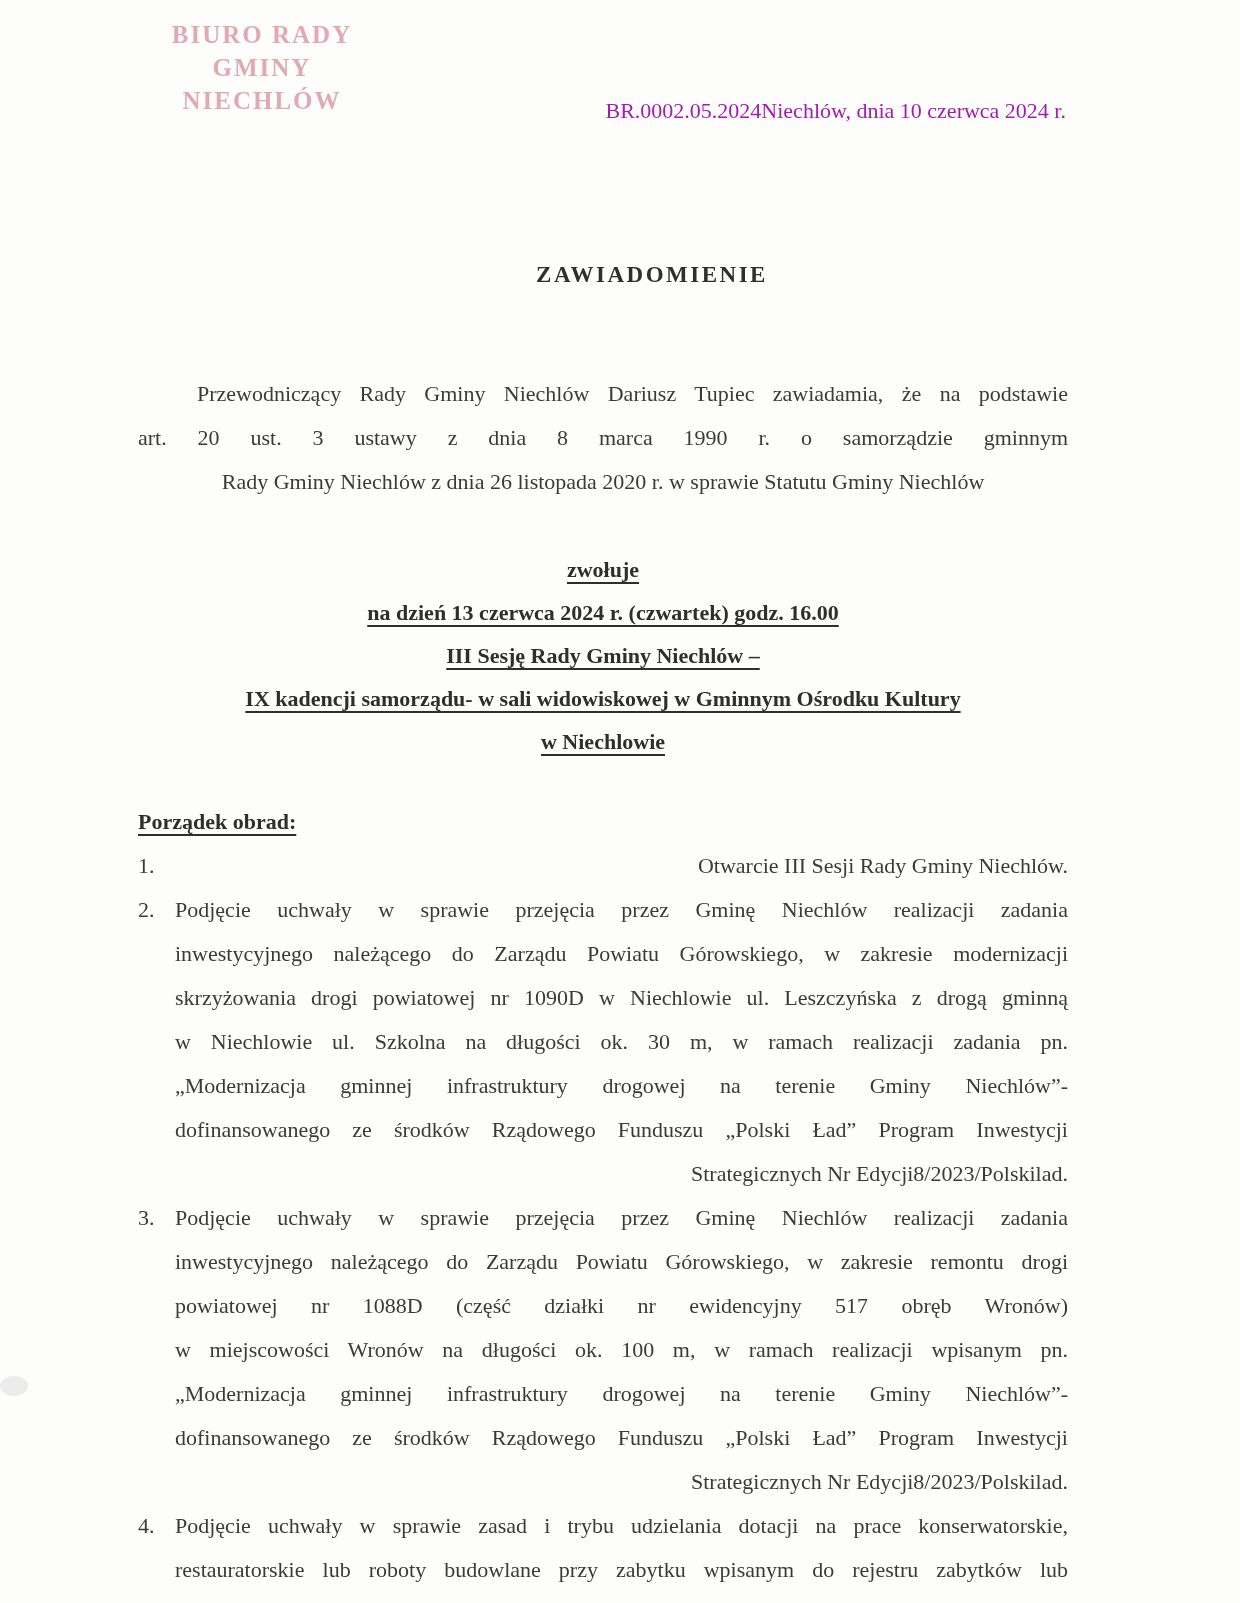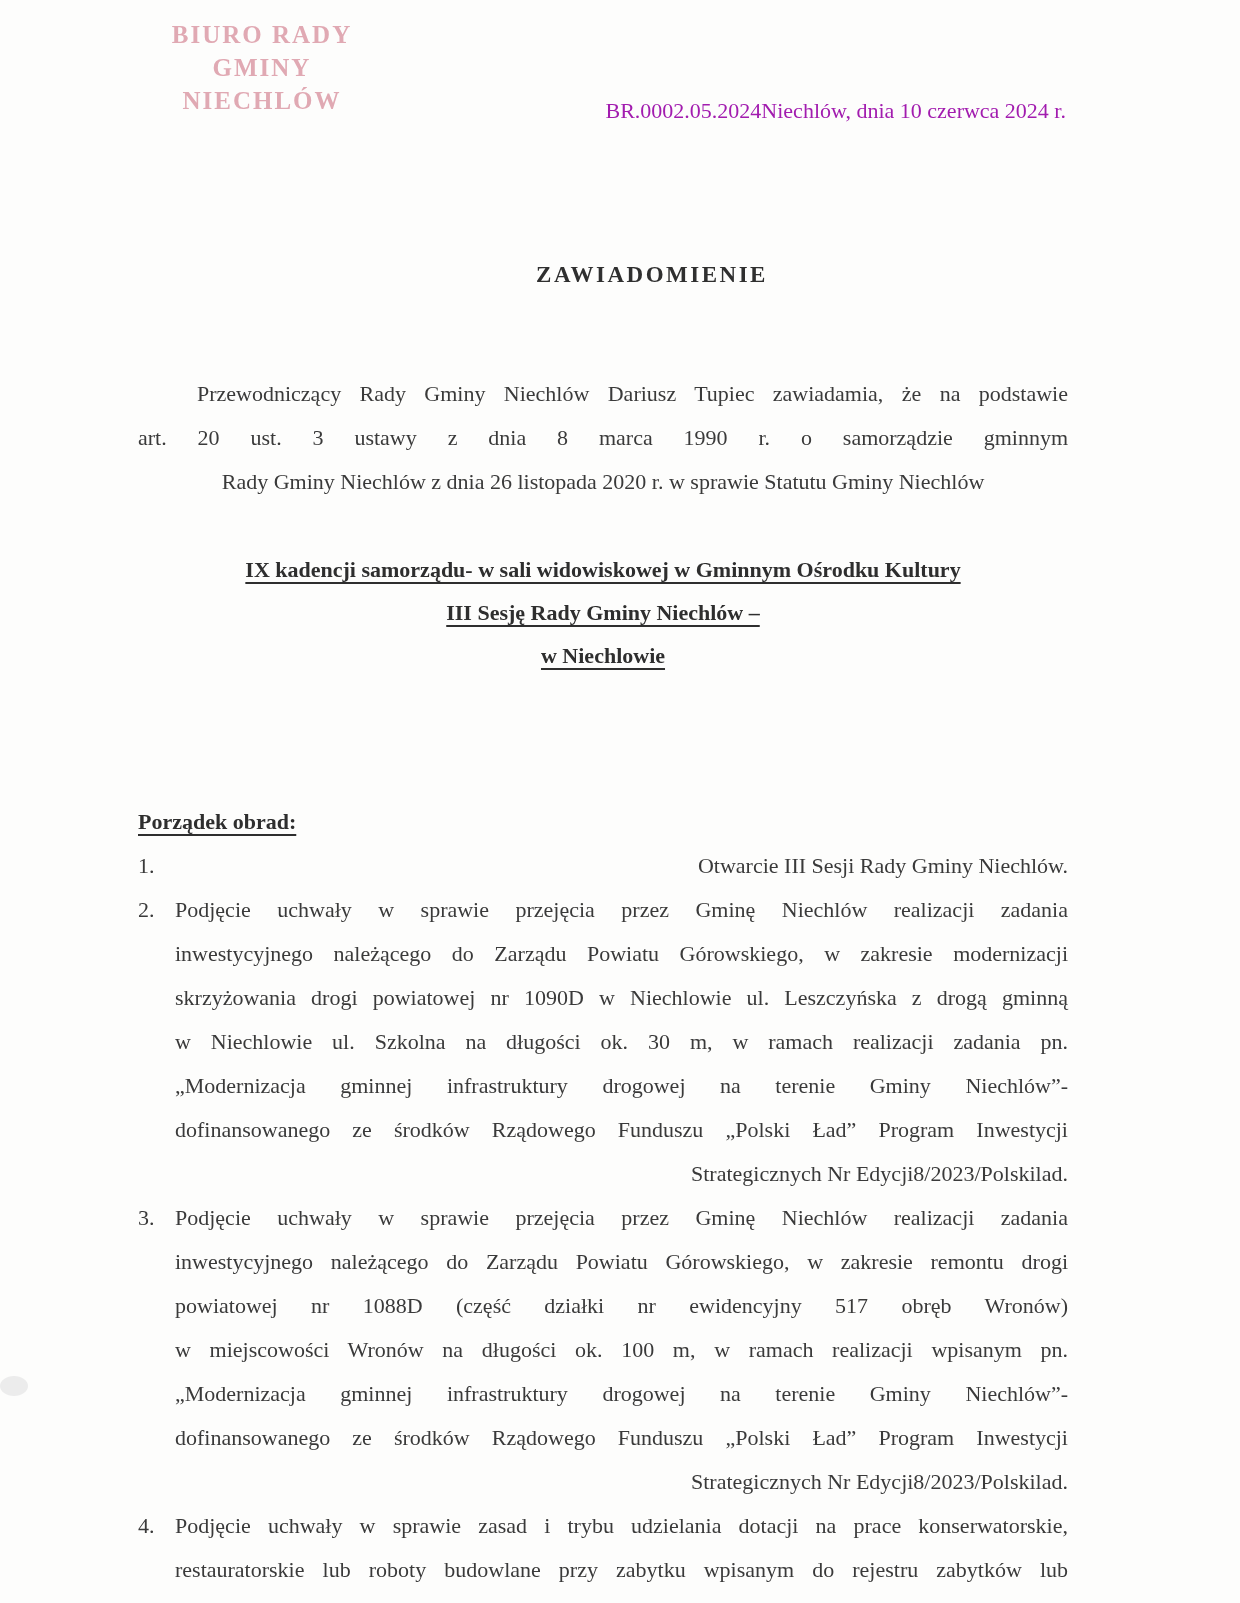--- a/index.html
+++ b/index.html
@@ -129,22 +129,24 @@
 
   <div class="title">ZAWIADOMIENIE</div>
 
   <div class="intro">
     <div class="ln jl ind">Przewodniczący Rady Gminy Niechlów Dariusz Tupiec zawiadamia, że na podstawie</div>
     <div class="ln jl">art. 20 ust. 3 ustawy z dnia 8 marca 1990 r. o samorządzie gminnym</div>
     <div class="ln ll">Rady Gminy Niechlów z dnia 26 listopada 2020 r. w sprawie Statutu Gminy Niechlów</div>
   </div>
 
   <div class="summons">
+    <div class="sln"><span>zwołuje</span></div>
+    <div class="sln"><span>na dzień 13 czerwca 2024 r. (czwartek) godz. 16.00</span></div>
+    <div class="sln"><span>III Sesję Rady Gminy Niechlów –</span></div>
     <div class="sln"><span>IX kadencji samorządu- w sali widowiskowej w Gminnym Ośrodku Kultury</span></div>
-    <div class="sln"><span>III Sesję Rady Gminy Niechlów –</span></div>
     <div class="sln"><span>w Niechlowie</span></div>
   </div>
 
   <div class="agenda">
     <div class="agenda-heading"><span>Porządek obrad:</span></div>
 
     <div class="item">
       <span class="num">1.</span>
       <div class="ln ll">Otwarcie III Sesji Rady Gminy Niechlów.</div>
     </div>

